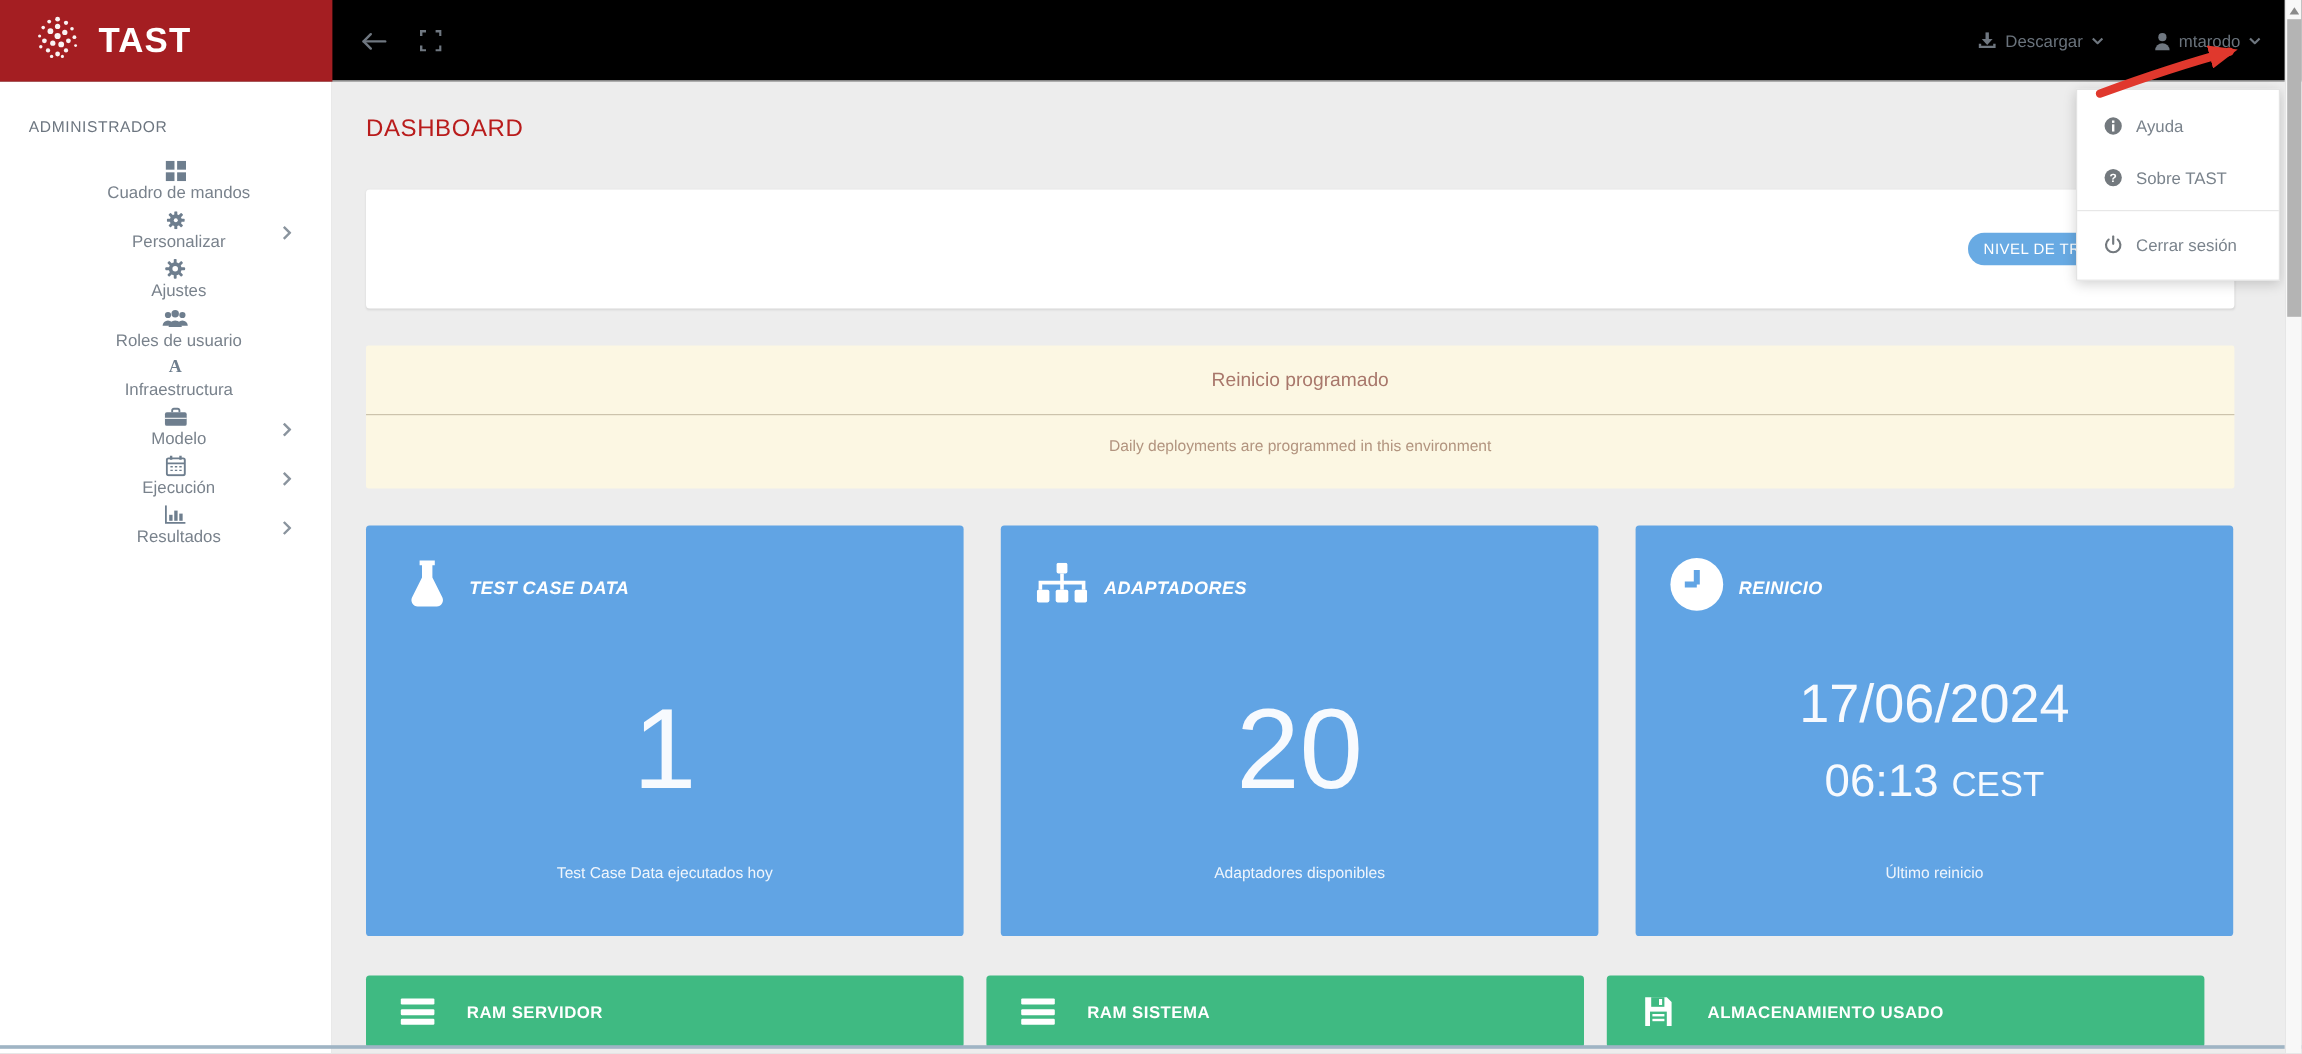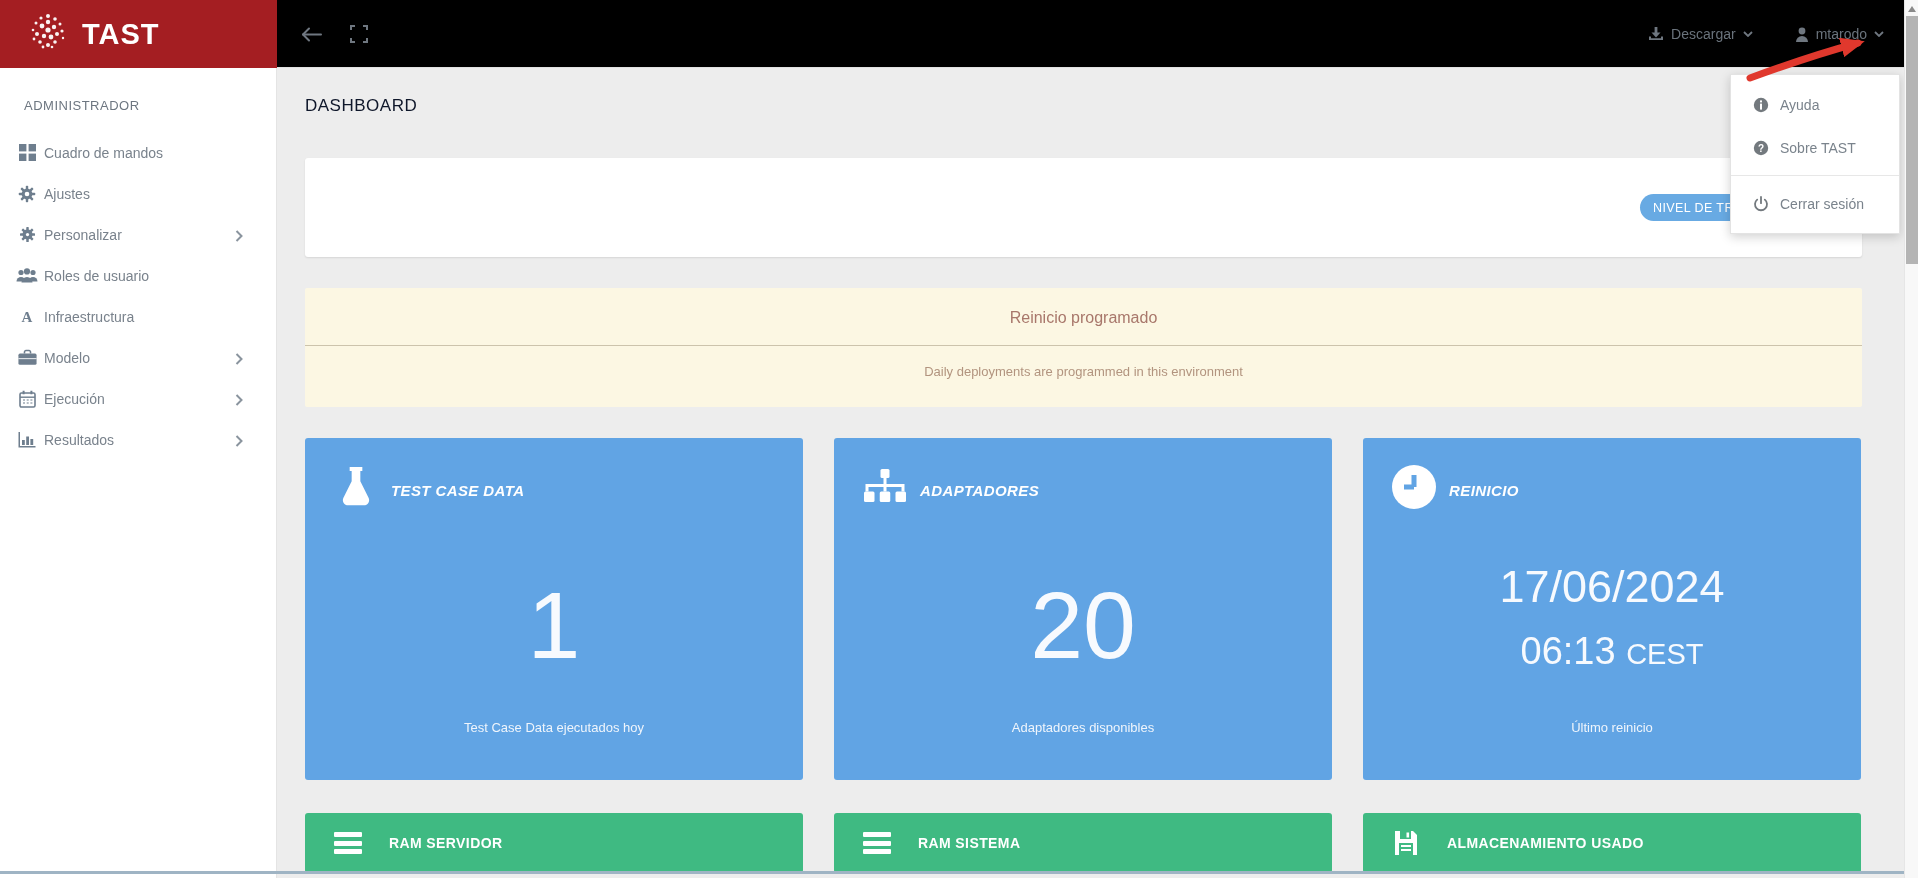--- a/index.html
+++ b/index.html
@@ -16,28 +16,28 @@
   .logo-text { color:#fff; font-size:29px; font-weight:bold; letter-spacing:1px; margin-left:14px; }
   .tb-icon { position:absolute; top:0; height:68px; display:flex; align-items:center; cursor:pointer; }
   .tb-back { left:300px; } .tb-expand { left:350px; }
   .tb-right { position:absolute; right:34px; top:0; height:68px; display:flex; align-items:center; gap:42px; }
   .tb-group { display:flex; align-items:center; gap:7px; color:#6A737C; font-size:14px; cursor:pointer; }
   
   .sidebar { position:absolute; left:0; top:68px; width:277px; height:810px;
     background:#fff; border-right:1px solid #E4E4E4; z-index:5; }
   .side-label { position:absolute; left:24px; top:30px; font-size:13px; color:#6D7680; letter-spacing:.5px; }
   .nav { position:absolute; left:0; top:64px; width:100%; }
-  .nav-item { position:relative; height:41px; display:flex; align-items:center; padding-left:16px; cursor:pointer; }
+  .nav-item { position:relative; height:41px; display:flex; align-items:center; padding-left:16px; cursor:pointer;flex-direction:column; }
   .nav-ico { width:22px; height:20px; display:flex; align-items:center; justify-content:center; color:#6E7E8E; }
   .nav-lbl { margin-left:6px; font-size:14px; color:#79828C; }
   .nav-chev { position:absolute; right:33px; top:14px; }
   .a-glyph::before { content:"A"; font-weight:bold; font-size:15px; color:#6E7E8E; font-family:"Liberation Serif","DejaVu Serif",serif; }
   
   .main { position:absolute; left:277px; top:68px; width:1641px; height:810px; background:#EDEDED; }
-  .page-title { position:absolute; left:28px; top:28px; font-size:17px; color:#0f172a; letter-spacing:.5px; }
+  .page-title { position:absolute; left:28px; top:28px; font-size:20px; color:#b91c1c; letter-spacing:.5px; }
   .server-card { position:absolute; left:28px; top:90px; width:1557px; height:99px; background:#fff;
     border-radius:3px; box-shadow:0 1px 2px rgba(0,0,0,.10); }
   .server-title { position:absolute; left:30px; top:0; height:99px; display:flex; align-items:center;
     font-size:16px; letter-spacing:.5px; color:#5B656E; }
   .badge { position:absolute; left:1335px; top:36px; width:196px; height:27px; background:#68AAE3;
     border-radius:14px; color:#fff; font-size:12.5px; letter-spacing:.4px; display:flex; align-items:center;
     padding-left:13px; white-space:nowrap; overflow:hidden; }
   .alert { position:absolute; left:28px; top:220px; width:1557px; height:119px; background:#FCF7E3; border-radius:2px; }
   .alert-title { position:absolute; left:0; top:21px; width:100%; text-align:center; font-size:16px; color:#A8776B; }
   .alert-divider { position:absolute; left:0; top:57px; width:100%; height:1px; background:#CCC3AC; }
@@ -47,21 +47,21 @@
   .stat-ico { position:absolute; left:28px; top:26px; width:46px; height:46px; display:flex; align-items:center; justify-content:center; }
   .stat-title { position:absolute; left:86px; top:44px; font-size:15px; font-weight:bold; letter-spacing:.4px;font-style:italic; }
   .stat-value { position:absolute; left:0; top:112px; width:100%; height:150px; line-height:150px;
     text-align:center; font-size:95px; font-weight:300; color:#F7FAFE; }
   .stat-date { position:absolute; left:0; top:120px; width:100%; text-align:center; font-size:45px;
     line-height:58px; font-weight:300; color:#F7FAFE; }
   .stat-time { position:absolute; left:0; top:188px; width:100%; text-align:center; font-size:38px;
     line-height:50px; font-weight:400; color:#F7FAFE; }
   .stat-tz { font-size:29px; }
   .stat-caption { position:absolute; left:0; top:282px; width:100%; text-align:center; font-size:13px; color:#EFF5FC; }
-  .metric-row { position:absolute; left:28px; top:745px; width:1557px; display:flex; gap:31px; }
+  .metric-row { position:absolute; left:28px; top:745px; width:1557px; display:flex; gap:19px; }
   .metric-card { position:relative; width:498px; height:60px; background:#3FBA82; border-radius:3px; color:#fff; }
   .metric-ico { position:absolute; left:28px; top:17px; width:30px; height:26px; display:flex; align-items:center; justify-content:center; }
   .metric-title { position:absolute; left:84px; top:22px; font-size:14px; font-weight:bold; letter-spacing:.4px; }
   .bars { display:flex; flex-direction:column; gap:3.5px; }
   .bars i { display:block; width:28px; height:5px; background:#fff; border-radius:1px; }
   .bottom-line { position:absolute; left:0; top:871px; width:1918px; height:3px; background:#9FB4C4; z-index:30; }
   
   .dropdown { position:absolute; left:1730px; top:74px; width:170px; background:#fff;
     border:1px solid #E3E3E3; box-shadow:0 3px 10px rgba(0,0,0,.18); padding:8px 0; z-index:40; }
   .dd-item { height:43px; display:flex; align-items:center; padding-left:22px; gap:11px;
@@ -164,57 +164,57 @@
               <rect x="9.6" y="0" width="7.4" height="7.4"></rect>
             <rect x="0" y="9.6" width="7.4" height="7.4"></rect>
               <rect x="9.6" y="9.6" width="7.4" height="7.4"></rect>
           </svg>
         </span>
         <span class="nav-lbl">Cuadro de mandos</span>
       </div>
 
       <div class="nav-item">
         <span class="nav-ico">
+          <svg width="15" height="15" viewBox="0 0 24 24" fill="#6E7E8E">
+            <g>
+                <rect x="10" y="0" width="4" height="24" rx="1"></rect>
+               <rect x="10" y="0" width="4" height="24" rx="1" transform="rotate(45 12 12)"></rect>
+               <rect x="10" y="0" width="4" height="24" rx="1" transform="rotate(90 12 12)"></rect>
+               <rect x="10" y="0" width="4" height="24" rx="1" transform="rotate(135 12 12)"></rect>
+               <circle cx="12" cy="12" r="8"></circle>
+              </g>
+            <circle cx="12" cy="12" r="2.6" fill="#fff"></circle>
+          </svg>
+        </span>
+        <span class="nav-lbl">Personalizar</span>
+        <span class="nav-chev">
+          <svg width="8" height="12" viewBox="0 0 8 12" fill="none" stroke="#8A949E" stroke-width="2">
+              <path d="M1.5 1 L6.5 6 L1.5 11"></path>
+            </svg>
+        </span>
+      </div>
+
+      <div class="nav-item">
+        <span class="nav-ico">
           <svg width="18" height="18" viewBox="0 0 24 24" fill="#6E7E8E">
             <g>
                 <rect x="10.4" y="1" width="3.2" height="22" rx="1"></rect>
                <rect x="10.4" y="1" width="3.2" height="22" rx="1" transform="rotate(45 12 12)"></rect>
                <rect x="10.4" y="1" width="3.2" height="22" rx="1" transform="rotate(90 12 12)"></rect>
                <rect x="10.4" y="1" width="3.2" height="22" rx="1" transform="rotate(135 12 12)"></rect>
                <circle cx="12" cy="12" r="7.2"></circle>
               </g>
             <circle cx="12" cy="12" r="3.1" fill="#fff"></circle>
           </svg>
         </span>
         <span class="nav-lbl">Ajustes</span>
       </div>
 
       <div class="nav-item">
         <span class="nav-ico">
-          <svg width="15" height="15" viewBox="0 0 24 24" fill="#6E7E8E">
-            <g>
-                <rect x="10" y="0" width="4" height="24" rx="1"></rect>
-               <rect x="10" y="0" width="4" height="24" rx="1" transform="rotate(45 12 12)"></rect>
-               <rect x="10" y="0" width="4" height="24" rx="1" transform="rotate(90 12 12)"></rect>
-               <rect x="10" y="0" width="4" height="24" rx="1" transform="rotate(135 12 12)"></rect>
-               <circle cx="12" cy="12" r="8"></circle>
-              </g>
-            <circle cx="12" cy="12" r="2.6" fill="#fff"></circle>
-          </svg>
-        </span>
-        <span class="nav-lbl">Personalizar</span>
-        <span class="nav-chev">
-          <svg width="8" height="12" viewBox="0 0 8 12" fill="none" stroke="#8A949E" stroke-width="2">
-              <path d="M1.5 1 L6.5 6 L1.5 11"></path>
-            </svg>
-        </span>
-      </div>
-
-      <div class="nav-item">
-        <span class="nav-ico">
           <svg width="22" height="15" viewBox="0 0 22 15" fill="#6E7E8E">
             <circle cx="5" cy="4.5" r="2.6"></circle>
               <circle cx="17" cy="4.5" r="2.6"></circle>
             <path d="M0.5 13.5 a4.5 4.5 0 0 1 9 0 Z"></path>
               <path d="M12.5 13.5 a4.5 4.5 0 0 1 9 0 Z"></path>
             <circle cx="11" cy="3.4" r="3.1"></circle>
               <path d="M5.5 14.5 a5.5 5.5 0 0 1 11 0 Z"></path>
           </svg>
         </span>
         <span class="nav-lbl">Roles de usuario</span>

